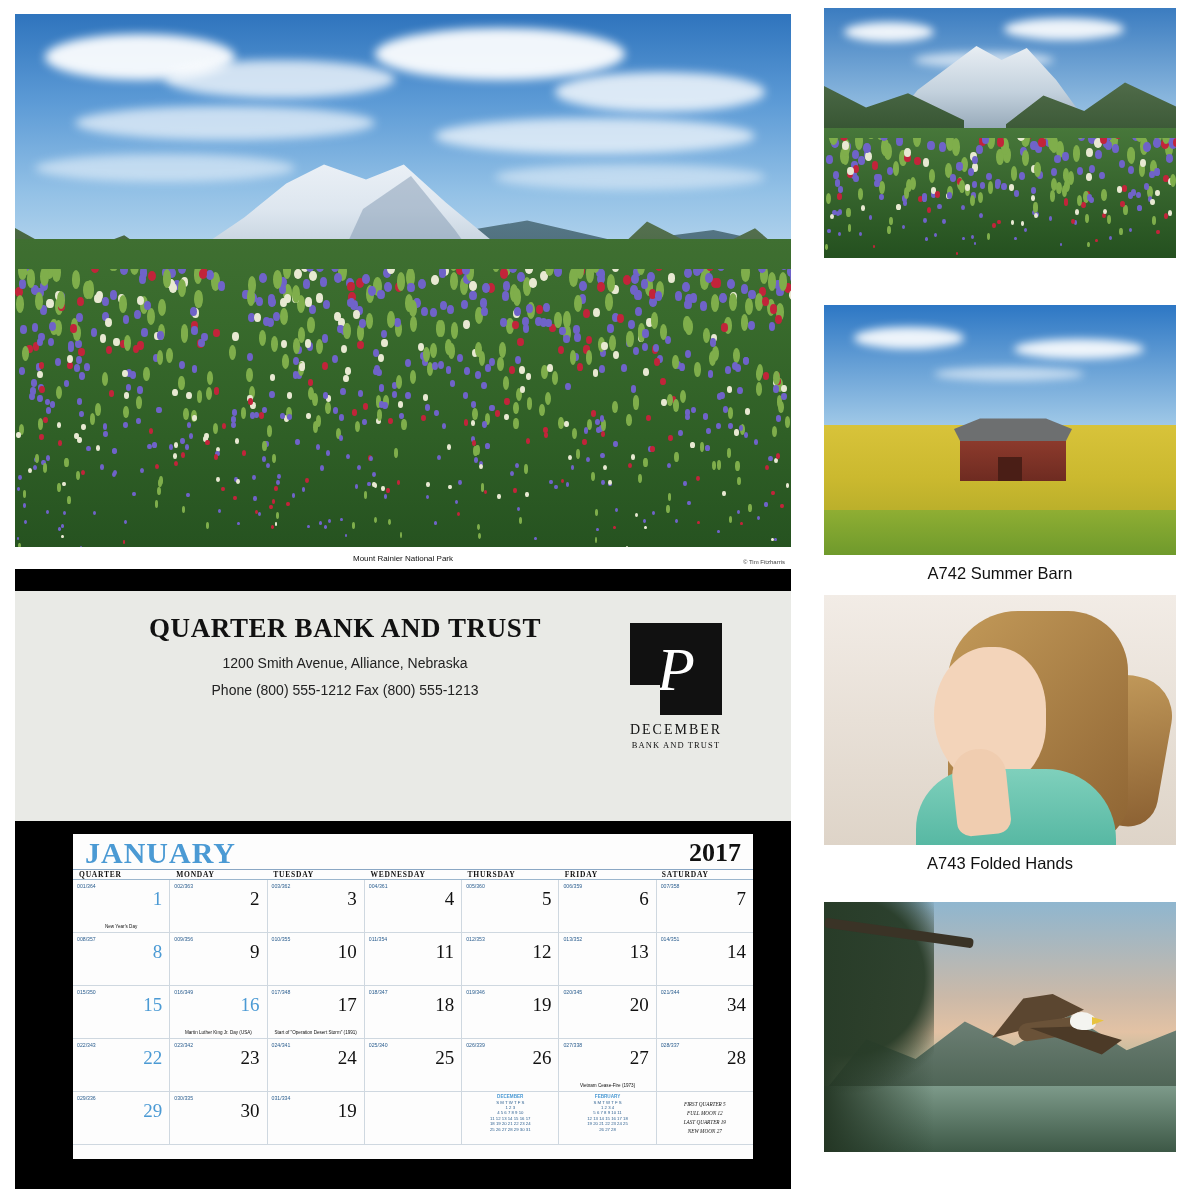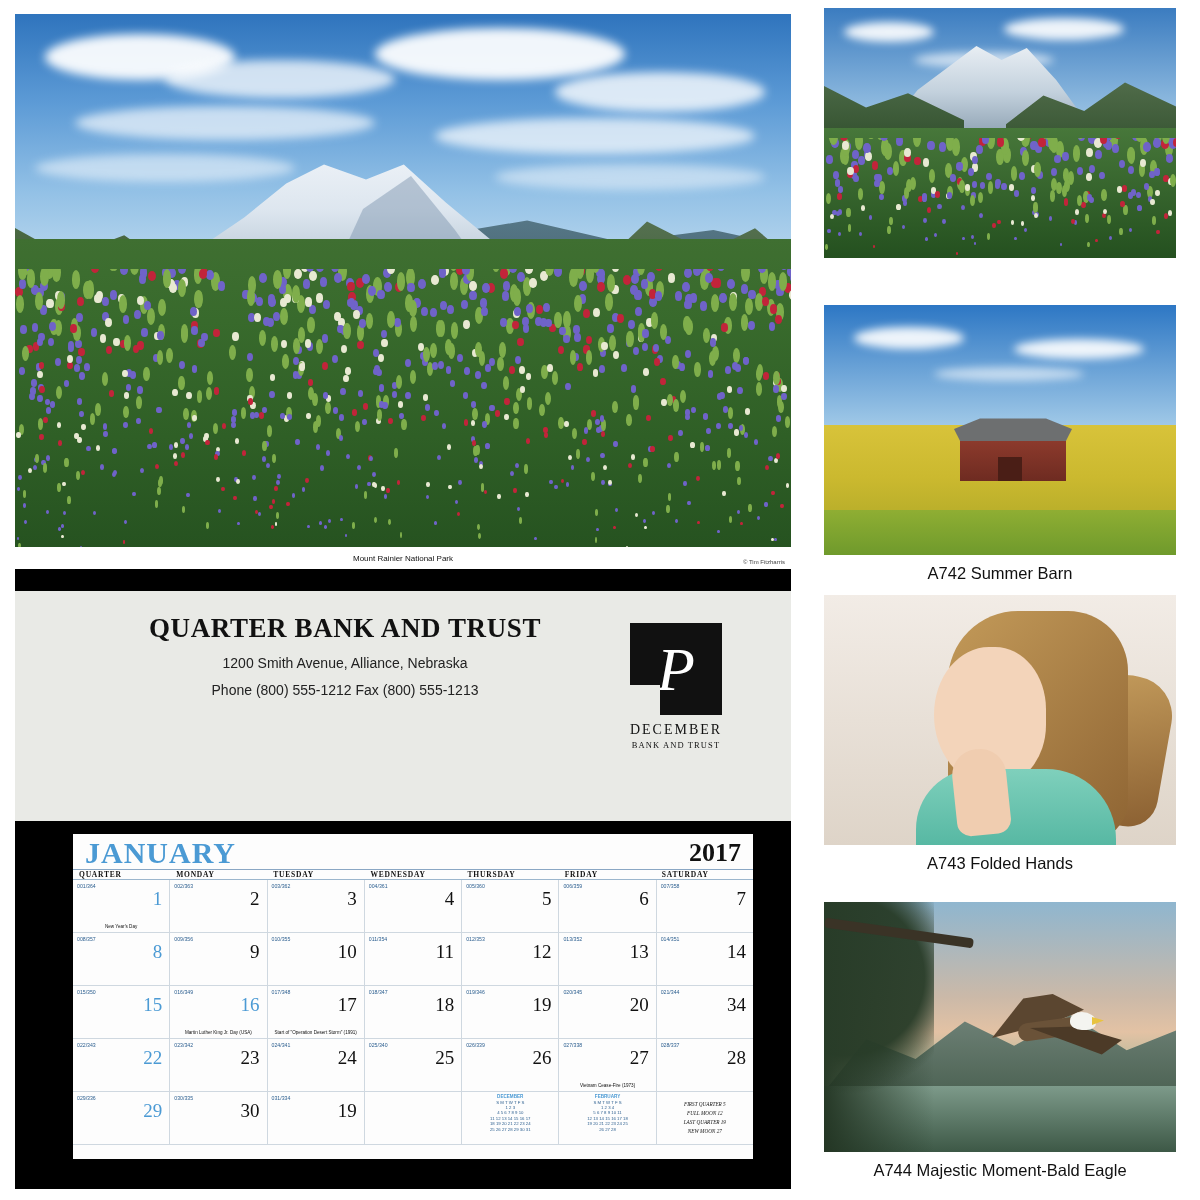--- a/index.html
+++ b/index.html
@@ -1720,17 +1720,16 @@
         <div class="e-treeL"></div>
         <div class="e-branch"></div>
         <div class="e-eagle">
           <div class="wingU"></div>
           <div class="body"></div>
           <div class="wingD"></div>
           <div class="head"></div>
           <div class="beak"></div>
         </div>
       </div>
-      <div class="cap">A744 Majestic Moment-Bald Eagle</div>
     </div>
 
   </div>
 </div>
 
 </body></html>

